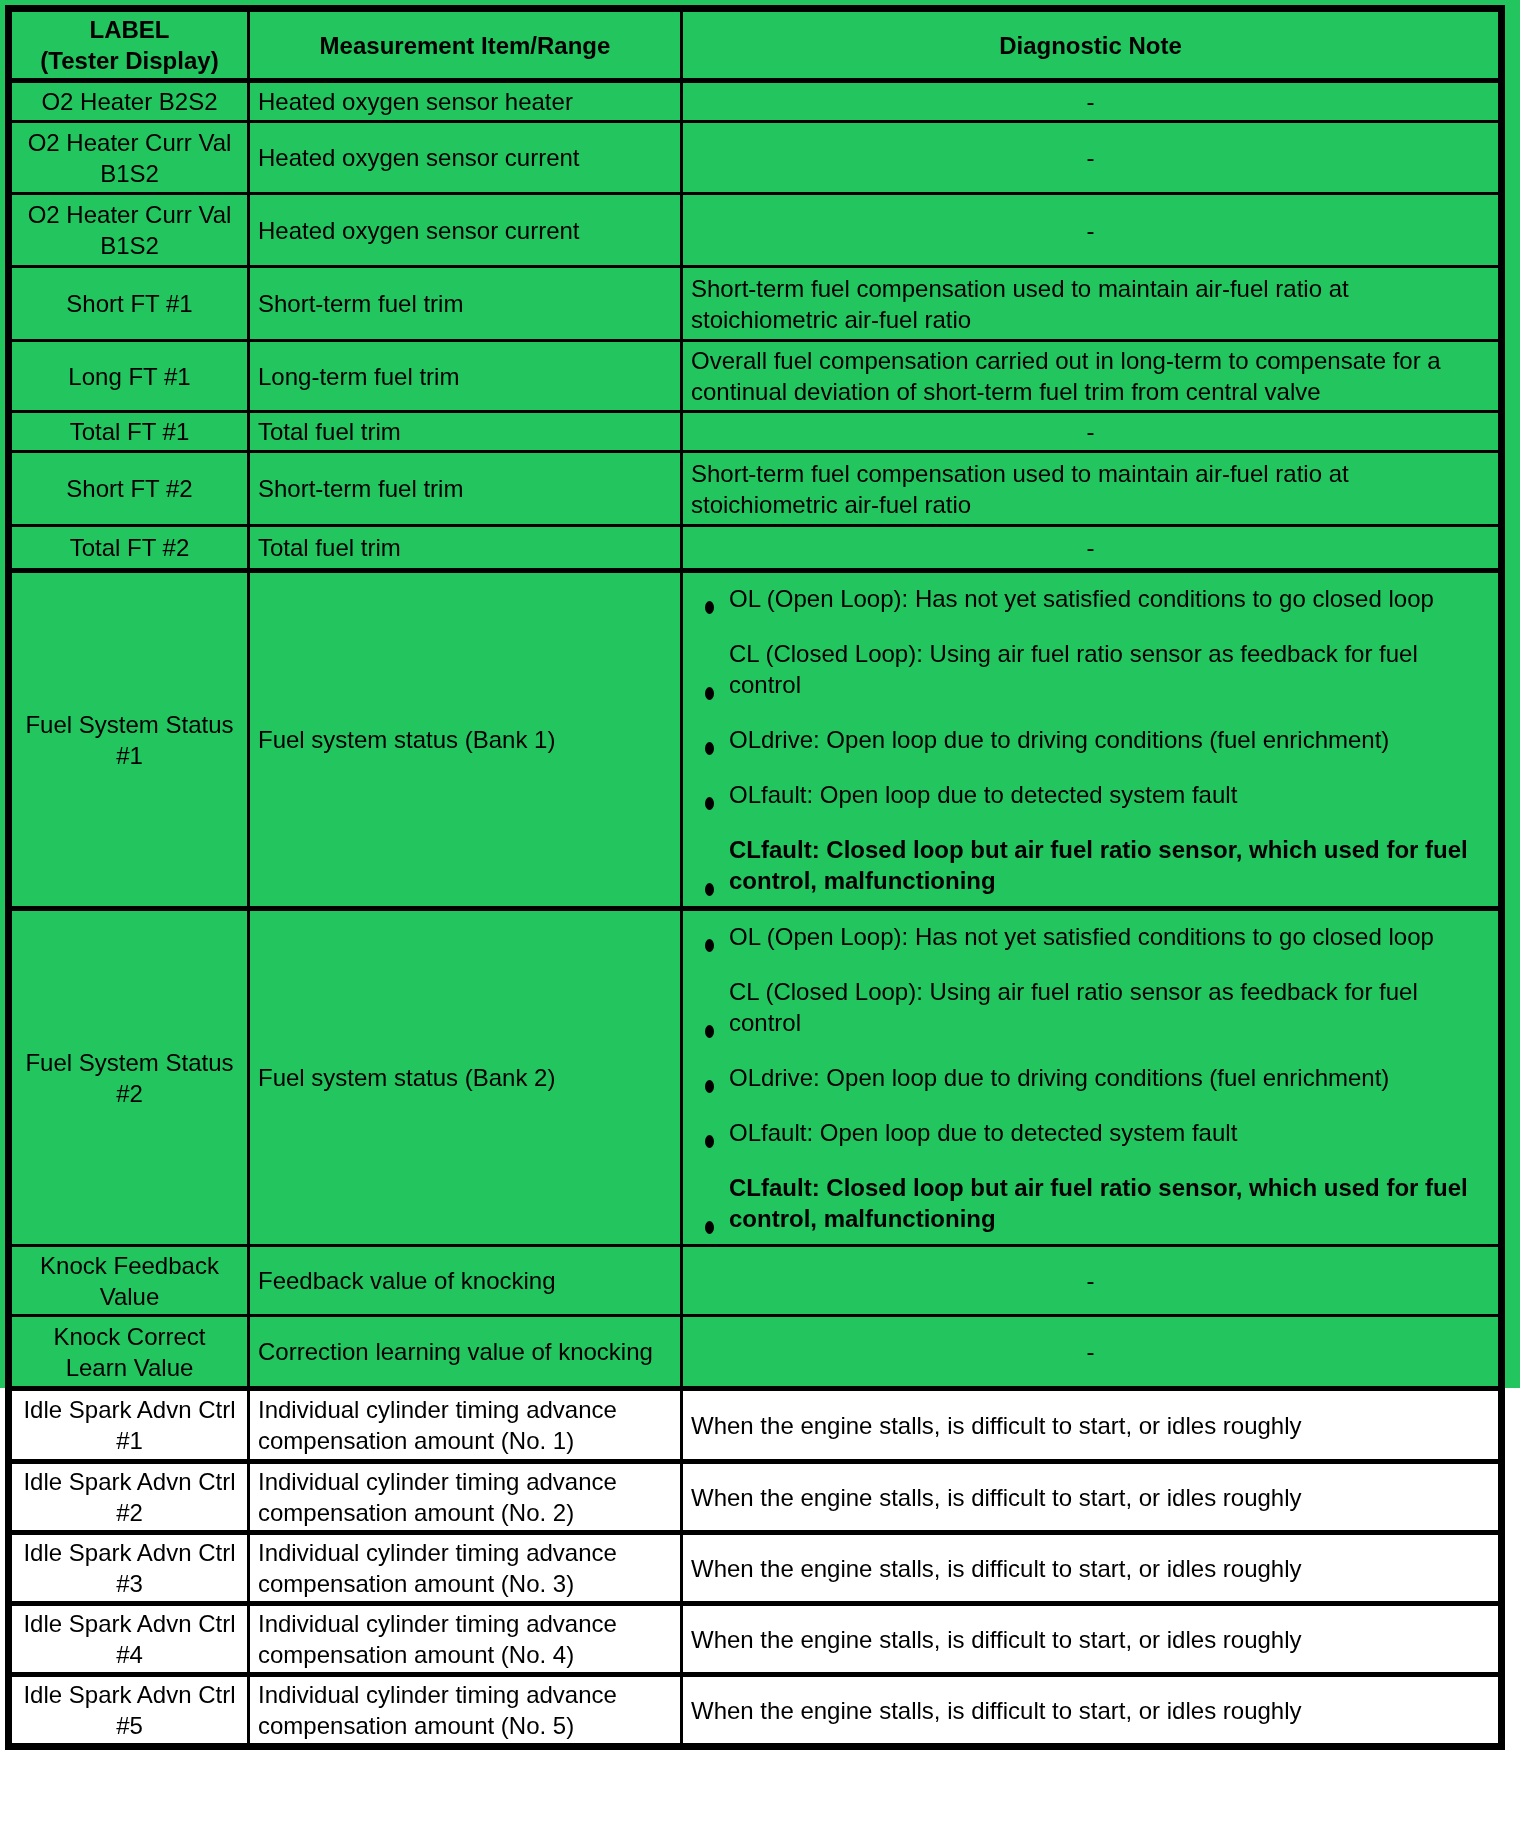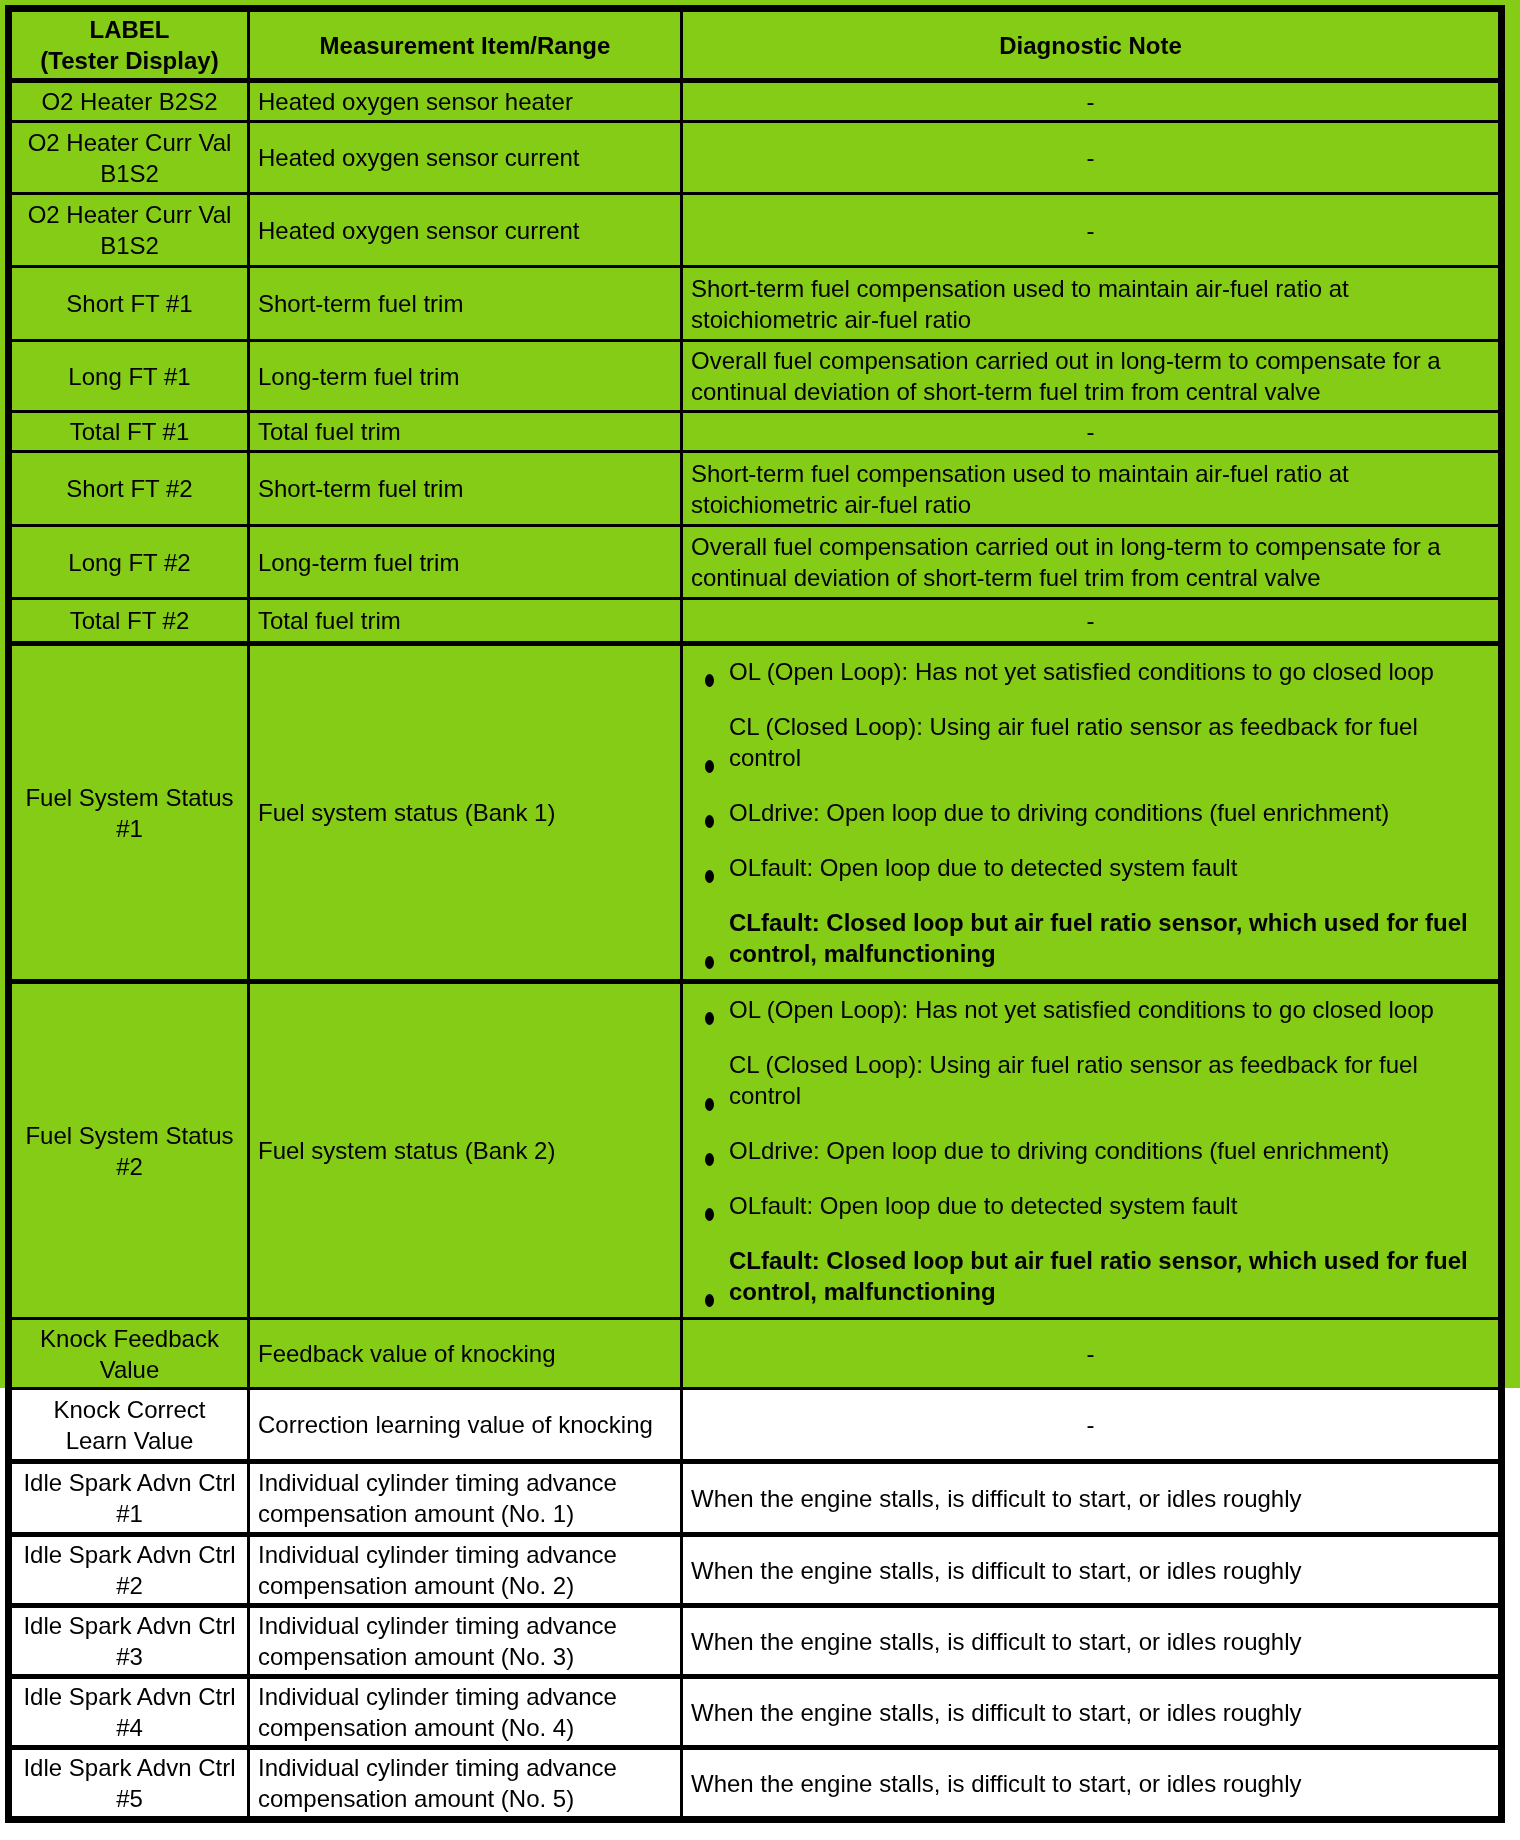--- a/index.html
+++ b/index.html
@@ -1,21 +1,21 @@
 <!DOCTYPE html>
 <html><head>
 <meta charset="utf-8">
 <style>
   html, body { margin: 0; padding: 0; background: #ffffff; }
   body {
     width: 1520px; height: 1840px;
     font-family: "Liberation Sans", sans-serif;
     color: #000;
   }
-  .sheet { position: relative; width: 1520px; height: 1388px; background: #84cc16; }
+  .sheet { position: relative; width: 1520px; height: 1388px; background: #22c55e; }
   table.spec {
     position: absolute; left: 5px; top: 5px;
     width: 1500px;
     border-collapse: collapse;
     table-layout: fixed;
     border: 7px solid #000;
   }
   .spec th, .spec td {
     border: 3px solid #000;
     padding: 2px 8px;
@@ -103,25 +103,20 @@
       <tr style="height:40px">
         <td class="label">Total FT #1</td>
         <td class="item">Total fuel trim</td>
         <td class="note dash">-</td>
       </tr>
       <tr style="height:74px">
         <td class="label">Short FT #2</td>
         <td class="item">Short-term fuel trim</td>
         <td class="note">Short-term fuel compensation used to maintain air-fuel ratio at stoichiometric air-fuel ratio</td>
       </tr>
-      <tr style="height:73px">
-        <td class="label">Long FT #2</td>
-        <td class="item">Long-term fuel trim</td>
-        <td class="note">Overall fuel compensation carried out in long-term to compensate for a continual deviation of short-term fuel trim from central valve</td>
-      </tr>
       <tr style="height:45px">
         <td class="label">Total FT #2</td>
         <td class="item">Total fuel trim</td>
         <td class="note dash">-</td>
       </tr>
       <tr class="thick" style="height:323px">
         <td class="label">Fuel System Status
 #1</td>
         <td class="item">Fuel system status (Bank 1)</td>
         <td class="note">

